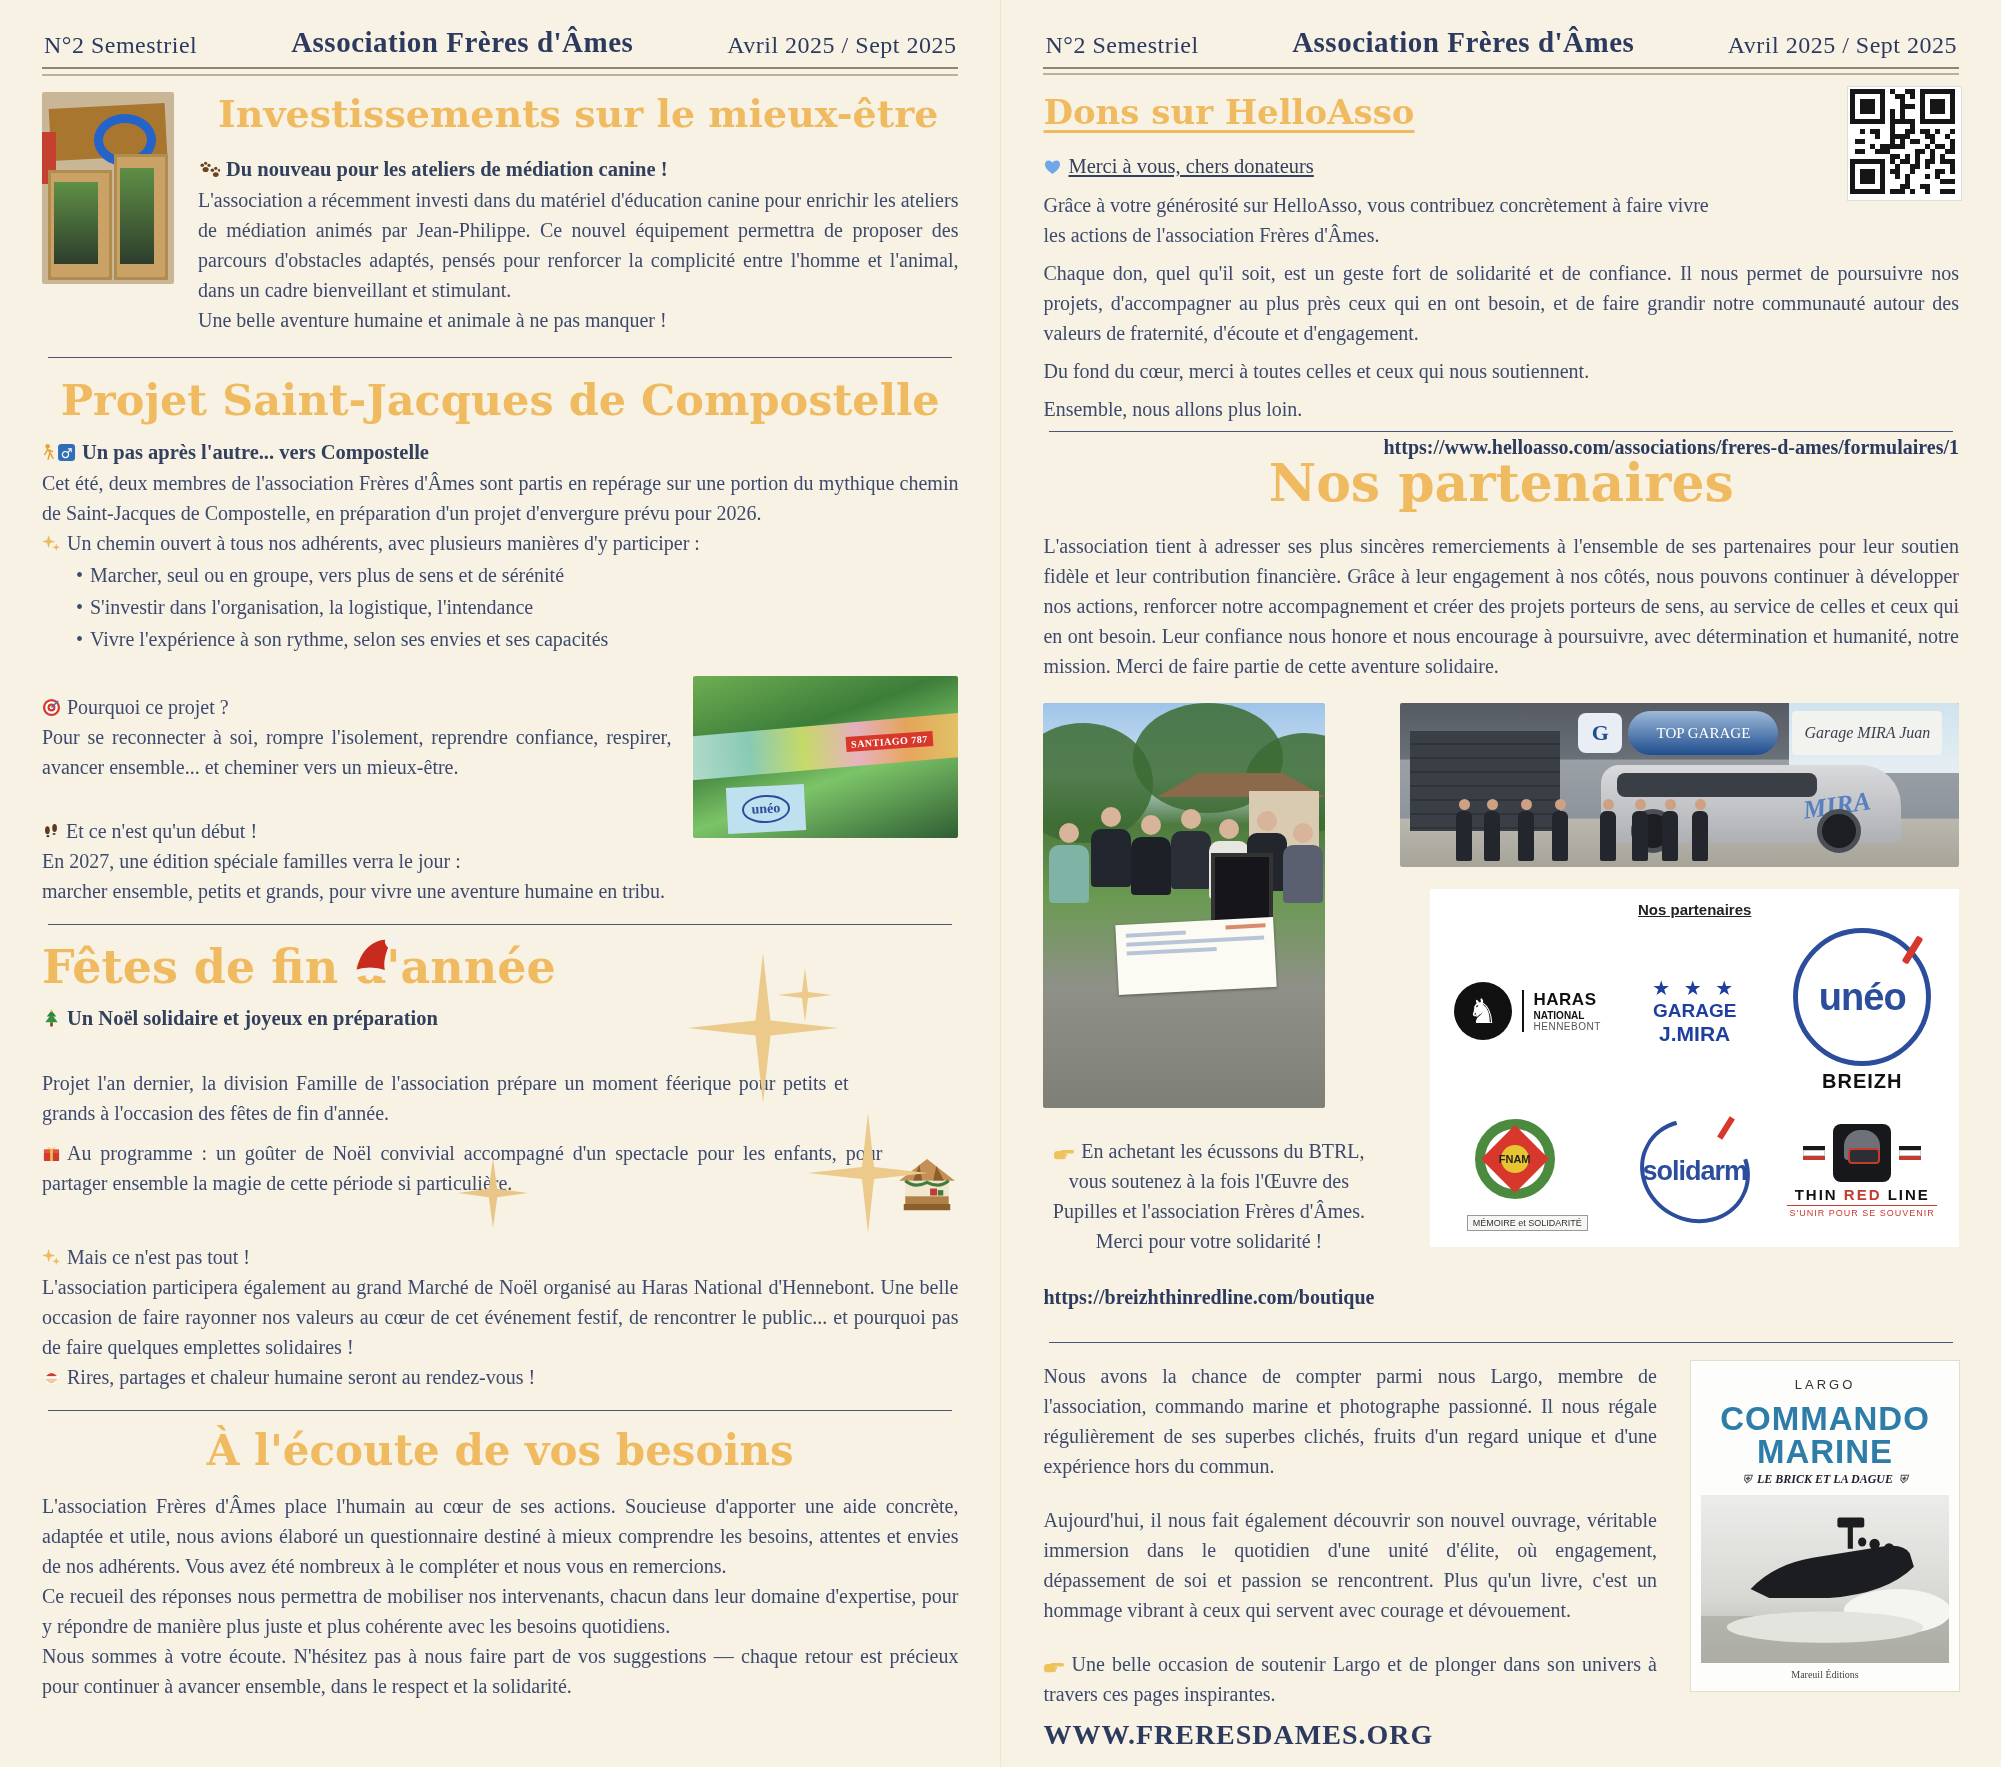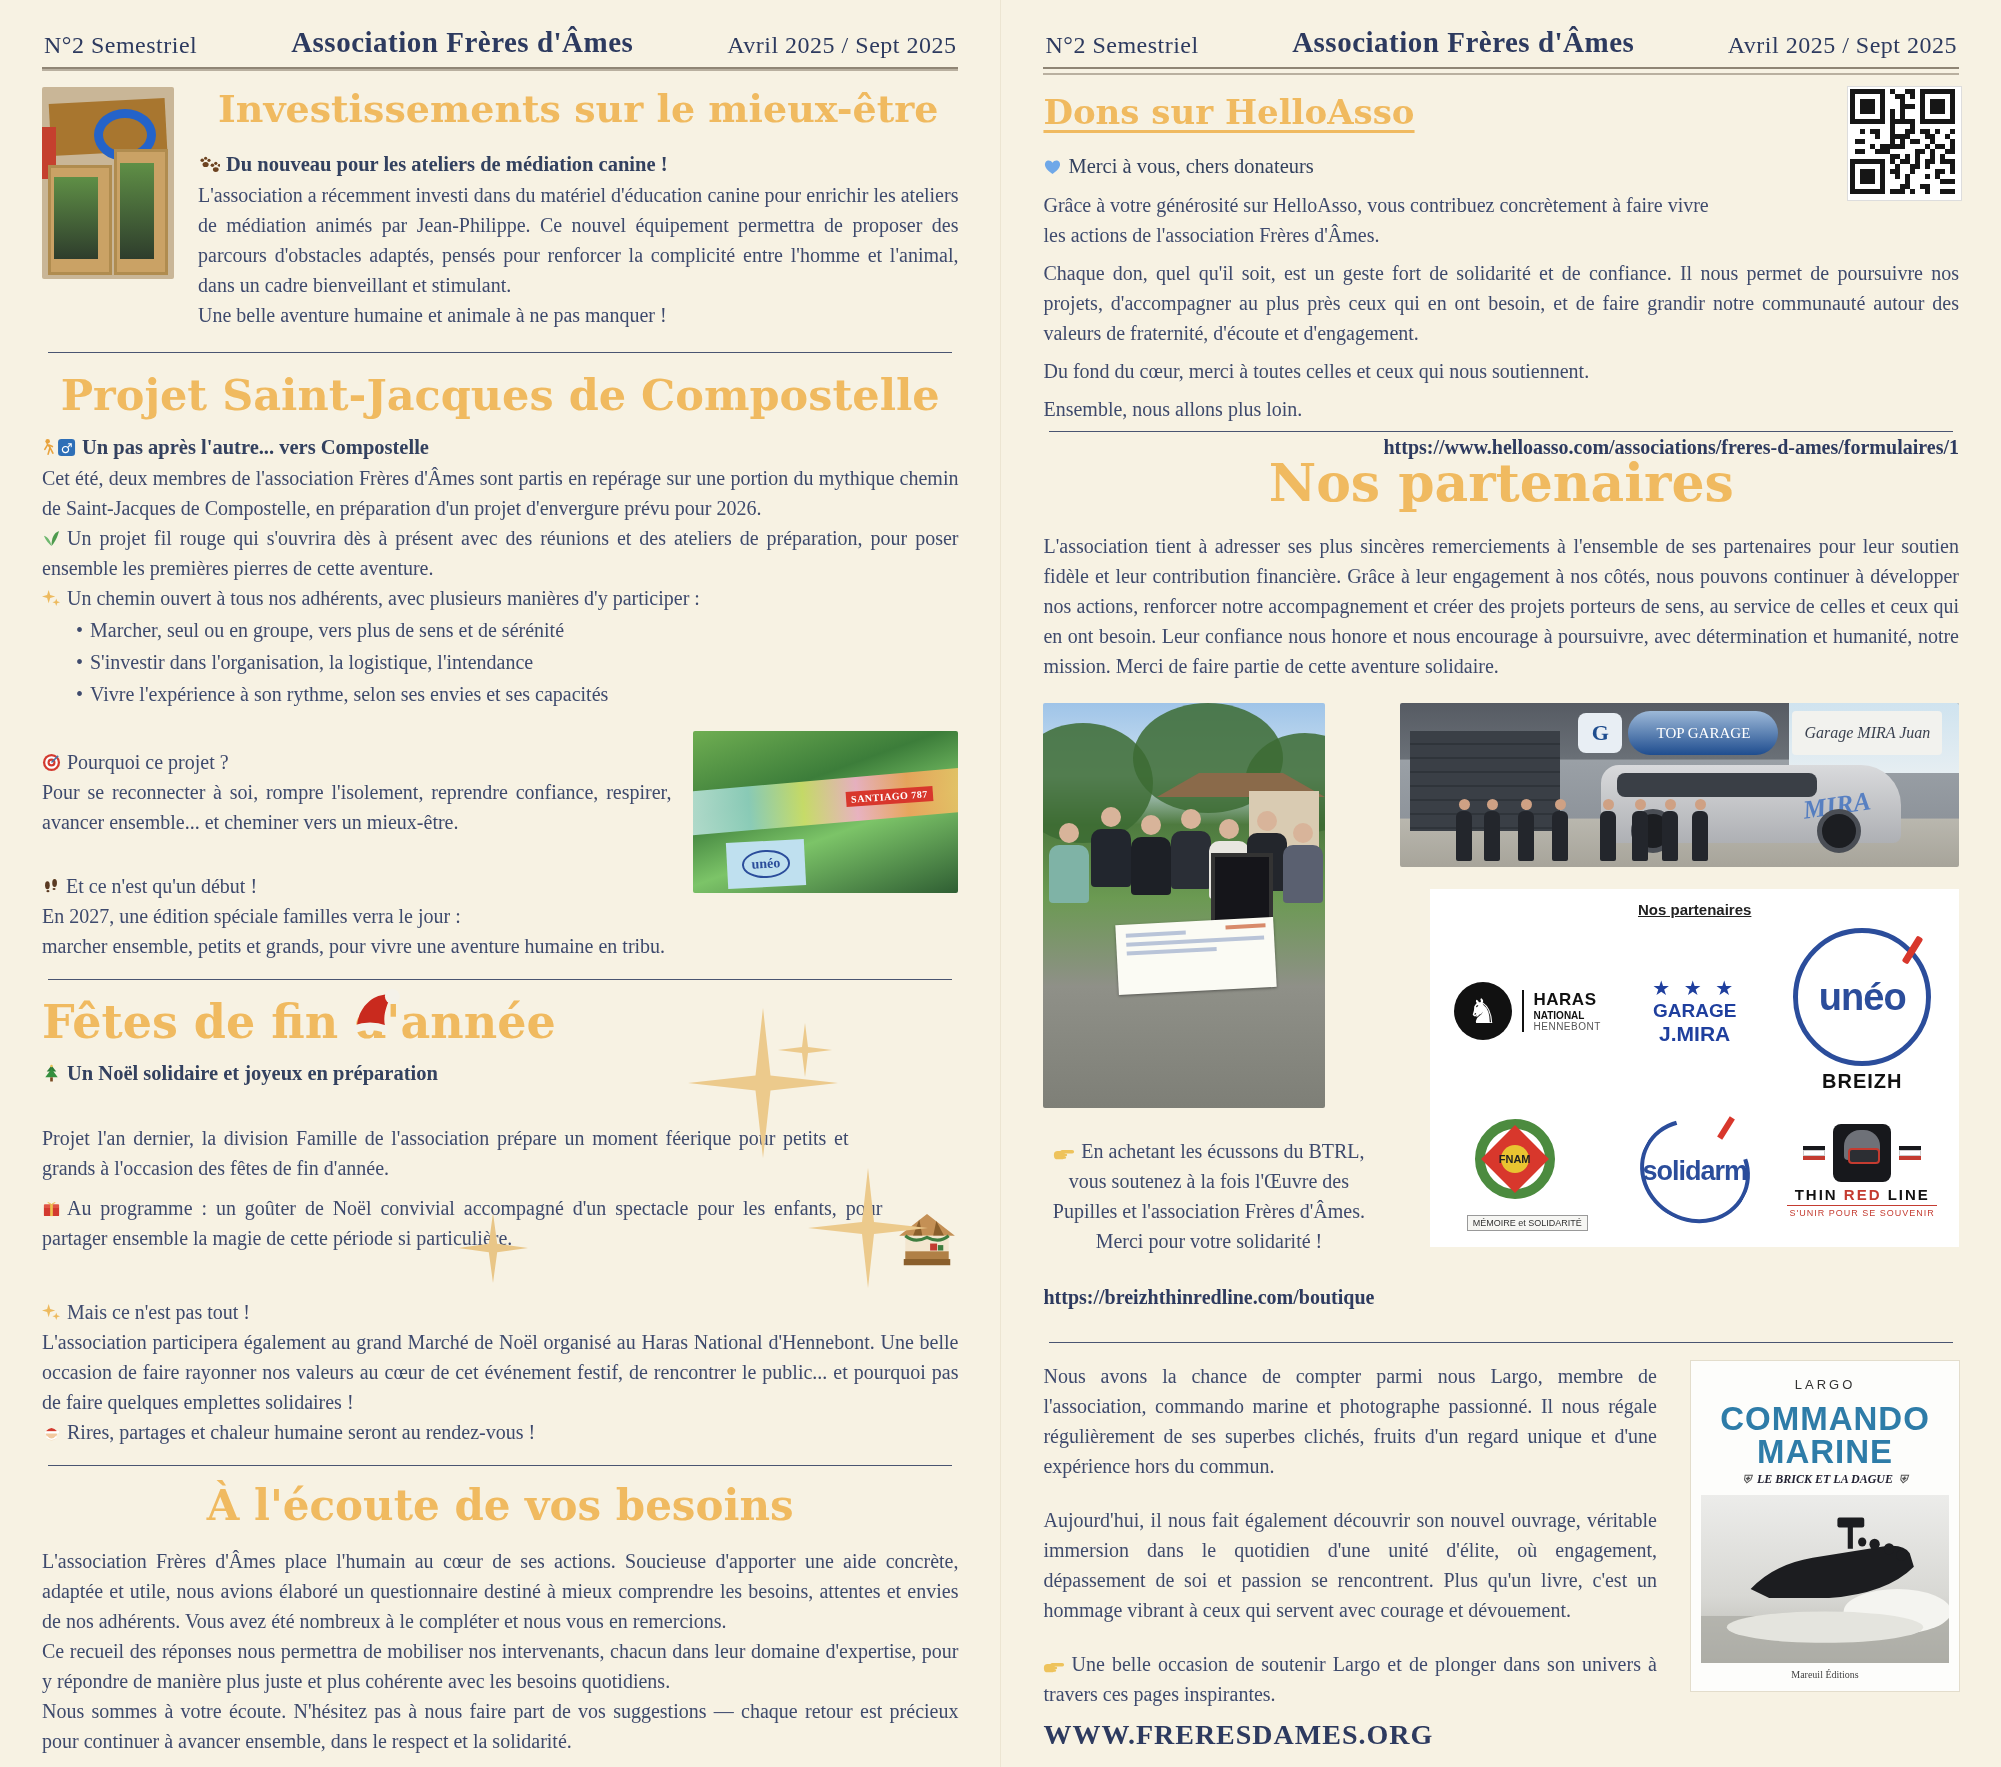--- a/index.html
+++ b/index.html
@@ -211,24 +211,20 @@
 
   <div>
     <div class="h-display s2-title">Projet Saint-Jacques de Compostelle</div>
     <p class="lead"><span class="ic"><svg viewBox="0 0 36 20" width="34" height="19">
             <circle cx="6" cy="3.4" r="2.4" fill="#e8a33d"></circle>
             <path d="M5.5 6 L8.5 10 L6.5 17 M8.5 10 L11.5 16 M6 7 L3 12 M8 7.5 L11 9" stroke="#e8a33d" stroke-width="1.7" fill="none" stroke-linecap="round"></path>
             <rect x="17" y="1" width="18" height="18" rx="3.5" fill="#2e6fb7"></rect>
             <text x="26" y="15.5" font-size="14" fill="#fff" text-anchor="middle" font-family="DejaVu Sans">♂</text>
           </svg></span><span>Un pas après l'autre... vers Compostelle</span></p>
     <p class="just">Cet été, deux membres de l'association Frères d'Âmes sont partis en repérage sur une portion du mythique chemin de Saint-Jacques de Compostelle, en préparation d'un projet d'envergure prévu pour 2026.</p>
-    <p class="just"><span class="ic"><svg viewBox="0 0 20 20" width="19" height="19">
-            <path d="M10 18 C10 10 12 4 18 2 C16 9 14 13 10 18Z" fill="#4e9b4e"></path>
-            <path d="M10 18 C9 12 6 8 2 7 C4 12 7 15 10 18Z" fill="#6fb86f"></path>
-          </svg></span><span>Un projet fil rouge qui s'ouvrira dès à présent avec des réunions et des ateliers de préparation, pour poser ensemble les premières pierres de cette aventure.</span></p>
     <p><span class="ic"><svg viewBox="0 0 20 20" width="19" height="19" fill="#edba5e">
             <path d="M7 1 L8.6 6.4 L14 8 L8.6 9.6 L7 15 L5.4 9.6 L0 8 L5.4 6.4Z"></path>
             <path d="M15 10 L16 13 L19 14 L16 15 L15 18 L14 15 L11 14 L14 13Z"></path>
           </svg></span><span>Un chemin ouvert à tous nos adhérents, avec plusieurs manières d'y participer :</span></p>
     <ul class="bullets">
       <li>Marcher, seul ou en groupe, vers plus de sens et de sérénité</li>
       <li>S'investir dans l'organisation, la logistique, l'intendance</li>
       <li>Vivre l'expérience à son rythme, selon ses envies et ses capacités</li>
     </ul>
     <div class="why-row">
@@ -468,21 +464,21 @@
           <rect x="5" y="5" width="25" height="25" fill="#fff"></rect>
           <rect x="10" y="10" width="15" height="15" fill="#161616"></rect>
           <rect x="70" y="0" width="35" height="35" fill="#161616"></rect>
           <rect x="75" y="5" width="25" height="25" fill="#fff"></rect>
           <rect x="80" y="10" width="15" height="15" fill="#161616"></rect>
           <rect x="0" y="70" width="35" height="35" fill="#161616"></rect>
           <rect x="5" y="75" width="25" height="25" fill="#fff"></rect>
           <rect x="10" y="80" width="15" height="15" fill="#161616"></rect>
         </svg></div>
     <div class="h-display dons-title">Dons sur HelloAsso</div>
-    <p class="lead" style="font-weight:400;"><span class="ic"><svg viewBox="0 0 20 20" width="19" height="19">
+    <p class="lead" style="font-weight:400;text-decoration:underline;"><span class="ic"><svg viewBox="0 0 20 20" width="19" height="19">
             <path d="M10 18 C3 13 1 9 2.5 5.8 C4 3 8 3 10 6 C12 3 16 3 17.5 5.8 C19 9 17 13 10 18Z" fill="#6fa8e8"></path>
           </svg></span><span>Merci à vous, chers donateurs</span></p>
     <p class="narrow">Grâce à votre générosité sur HelloAsso, vous contribuez concrètement à faire vivre les actions de l'association Frères d'Âmes.</p>
     <p class="just">Chaque don, quel qu'il soit, est un geste fort de solidarité et de confiance. Il nous permet de poursuivre nos projets, d'accompagner au plus près ceux qui en ont besoin, et de faire grandir notre communauté autour des valeurs de fraternité, d'écoute et d'engagement.</p>
     <p>Du fond du cœur, merci à toutes celles et ceux qui nous soutiennent.</p>
     <p>Ensemble, nous allons plus loin.</p>
     <p class="dons-url">https://www.helloasso.com/associations/freres-d-ames/formulaires/1</p>
   </div>
 
   <hr class="divider">

